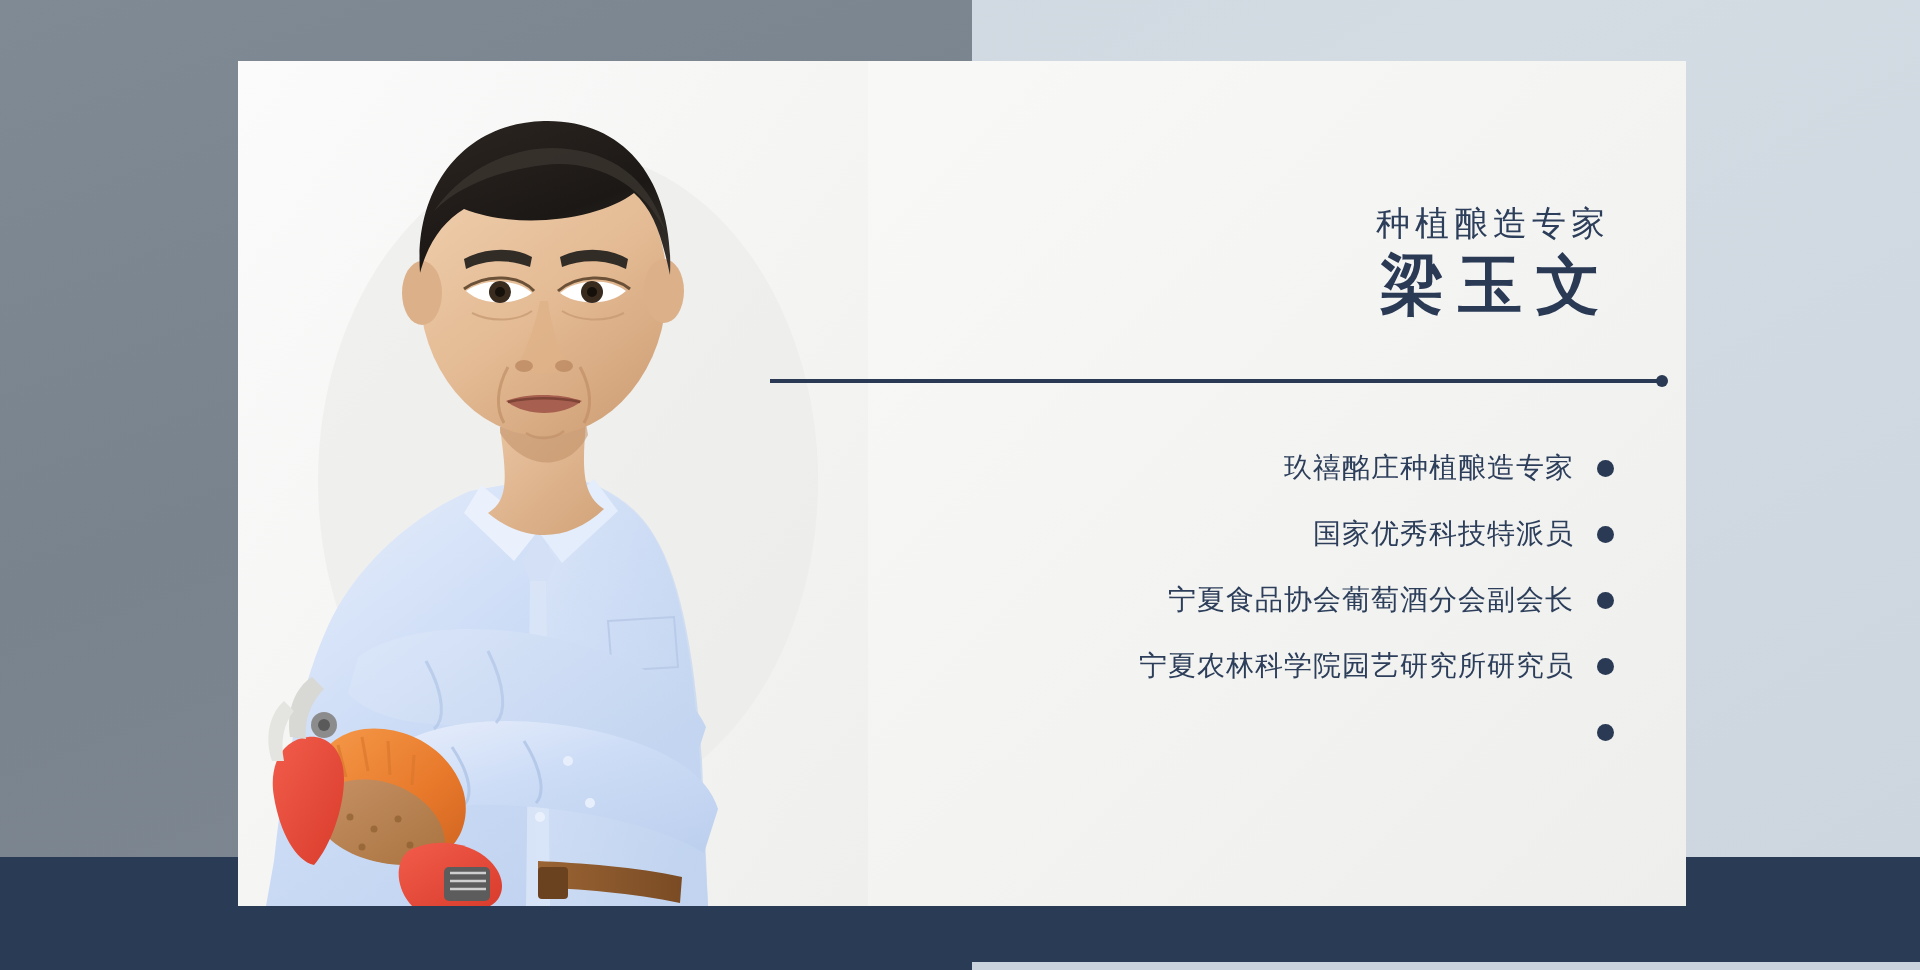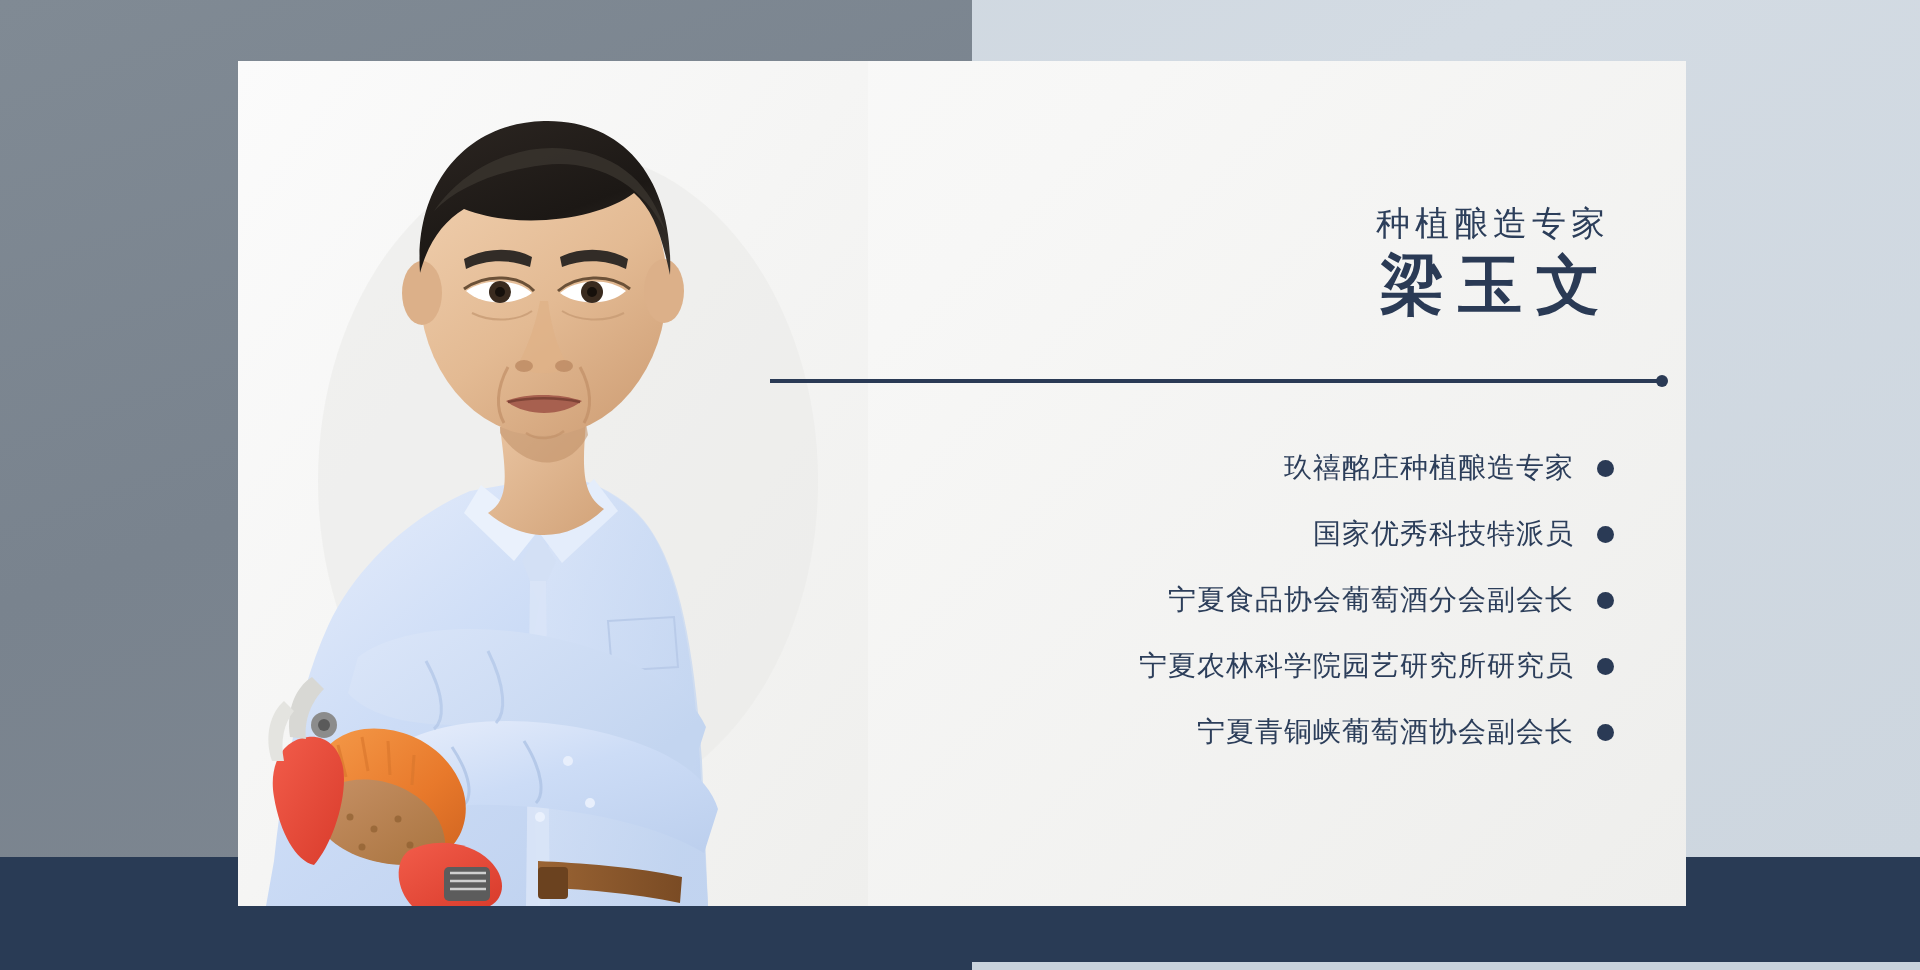--- a/index.html
+++ b/index.html
@@ -315,20 +315,19 @@
         </li>
         <li class="cred-item">
           <span class="cred-text">宁夏食品协会葡萄酒分会副会长</span>
           <span class="cred-dot"></span>
         </li>
         <li class="cred-item">
           <span class="cred-text">宁夏农林科学院园艺研究所研究员</span>
           <span class="cred-dot"></span>
         </li>
         <li class="cred-item">
-          <span class="cred-text">宁夏青铜峡葡萄酒协会副会长</span>
           <span class="cred-dot"></span>
         </li>
       </ul>
 
     </div>
   </div>
 </div>
 
 </body></html>

